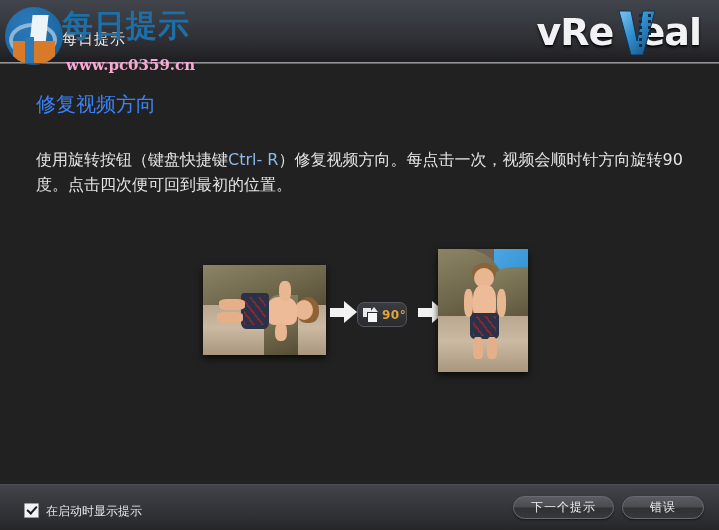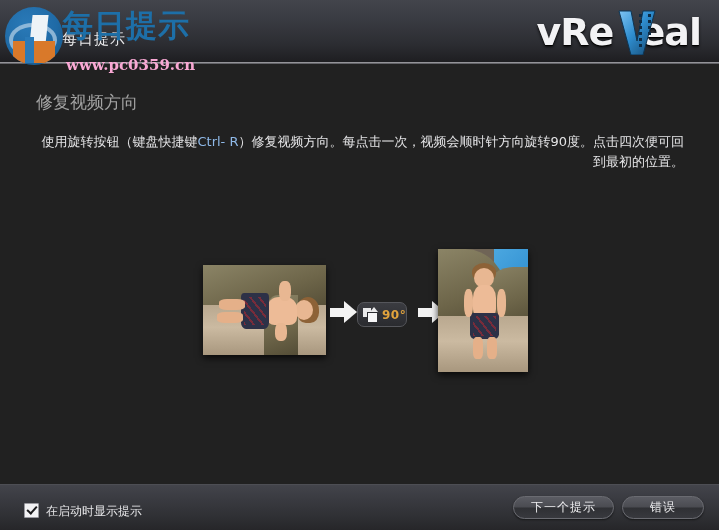--- a/index.html
+++ b/index.html
@@ -131,34 +131,33 @@
     color: #f9a8d4;
     line-height: 1;
     white-space: nowrap;
   }
 
   
   .tip-heading {
     position: absolute;
     left: 36px;
     top: 94px;
-    font-size: 17px;
-    color: #a3a3a3;
+    font-size: 20px;
+    color: #3b82f6;
     line-height: 1;
     white-space: nowrap;
   }
   .tip-body {
     position: absolute;
     left: 36px;
-    top: 132px;
+    top: 148px;
     width: 648px;
-    font-size: 13px;
+    font-size: 16px;
     color: #e4e4e6;
     line-height: 1.55;
-    text-align: right;
   }
   .kbd-accent { color: #8fb9e8; }
 
   
   .illustration {
     position: absolute;
     left: 0;
     top: 240px;
     width: 719px;
     height: 150px;

